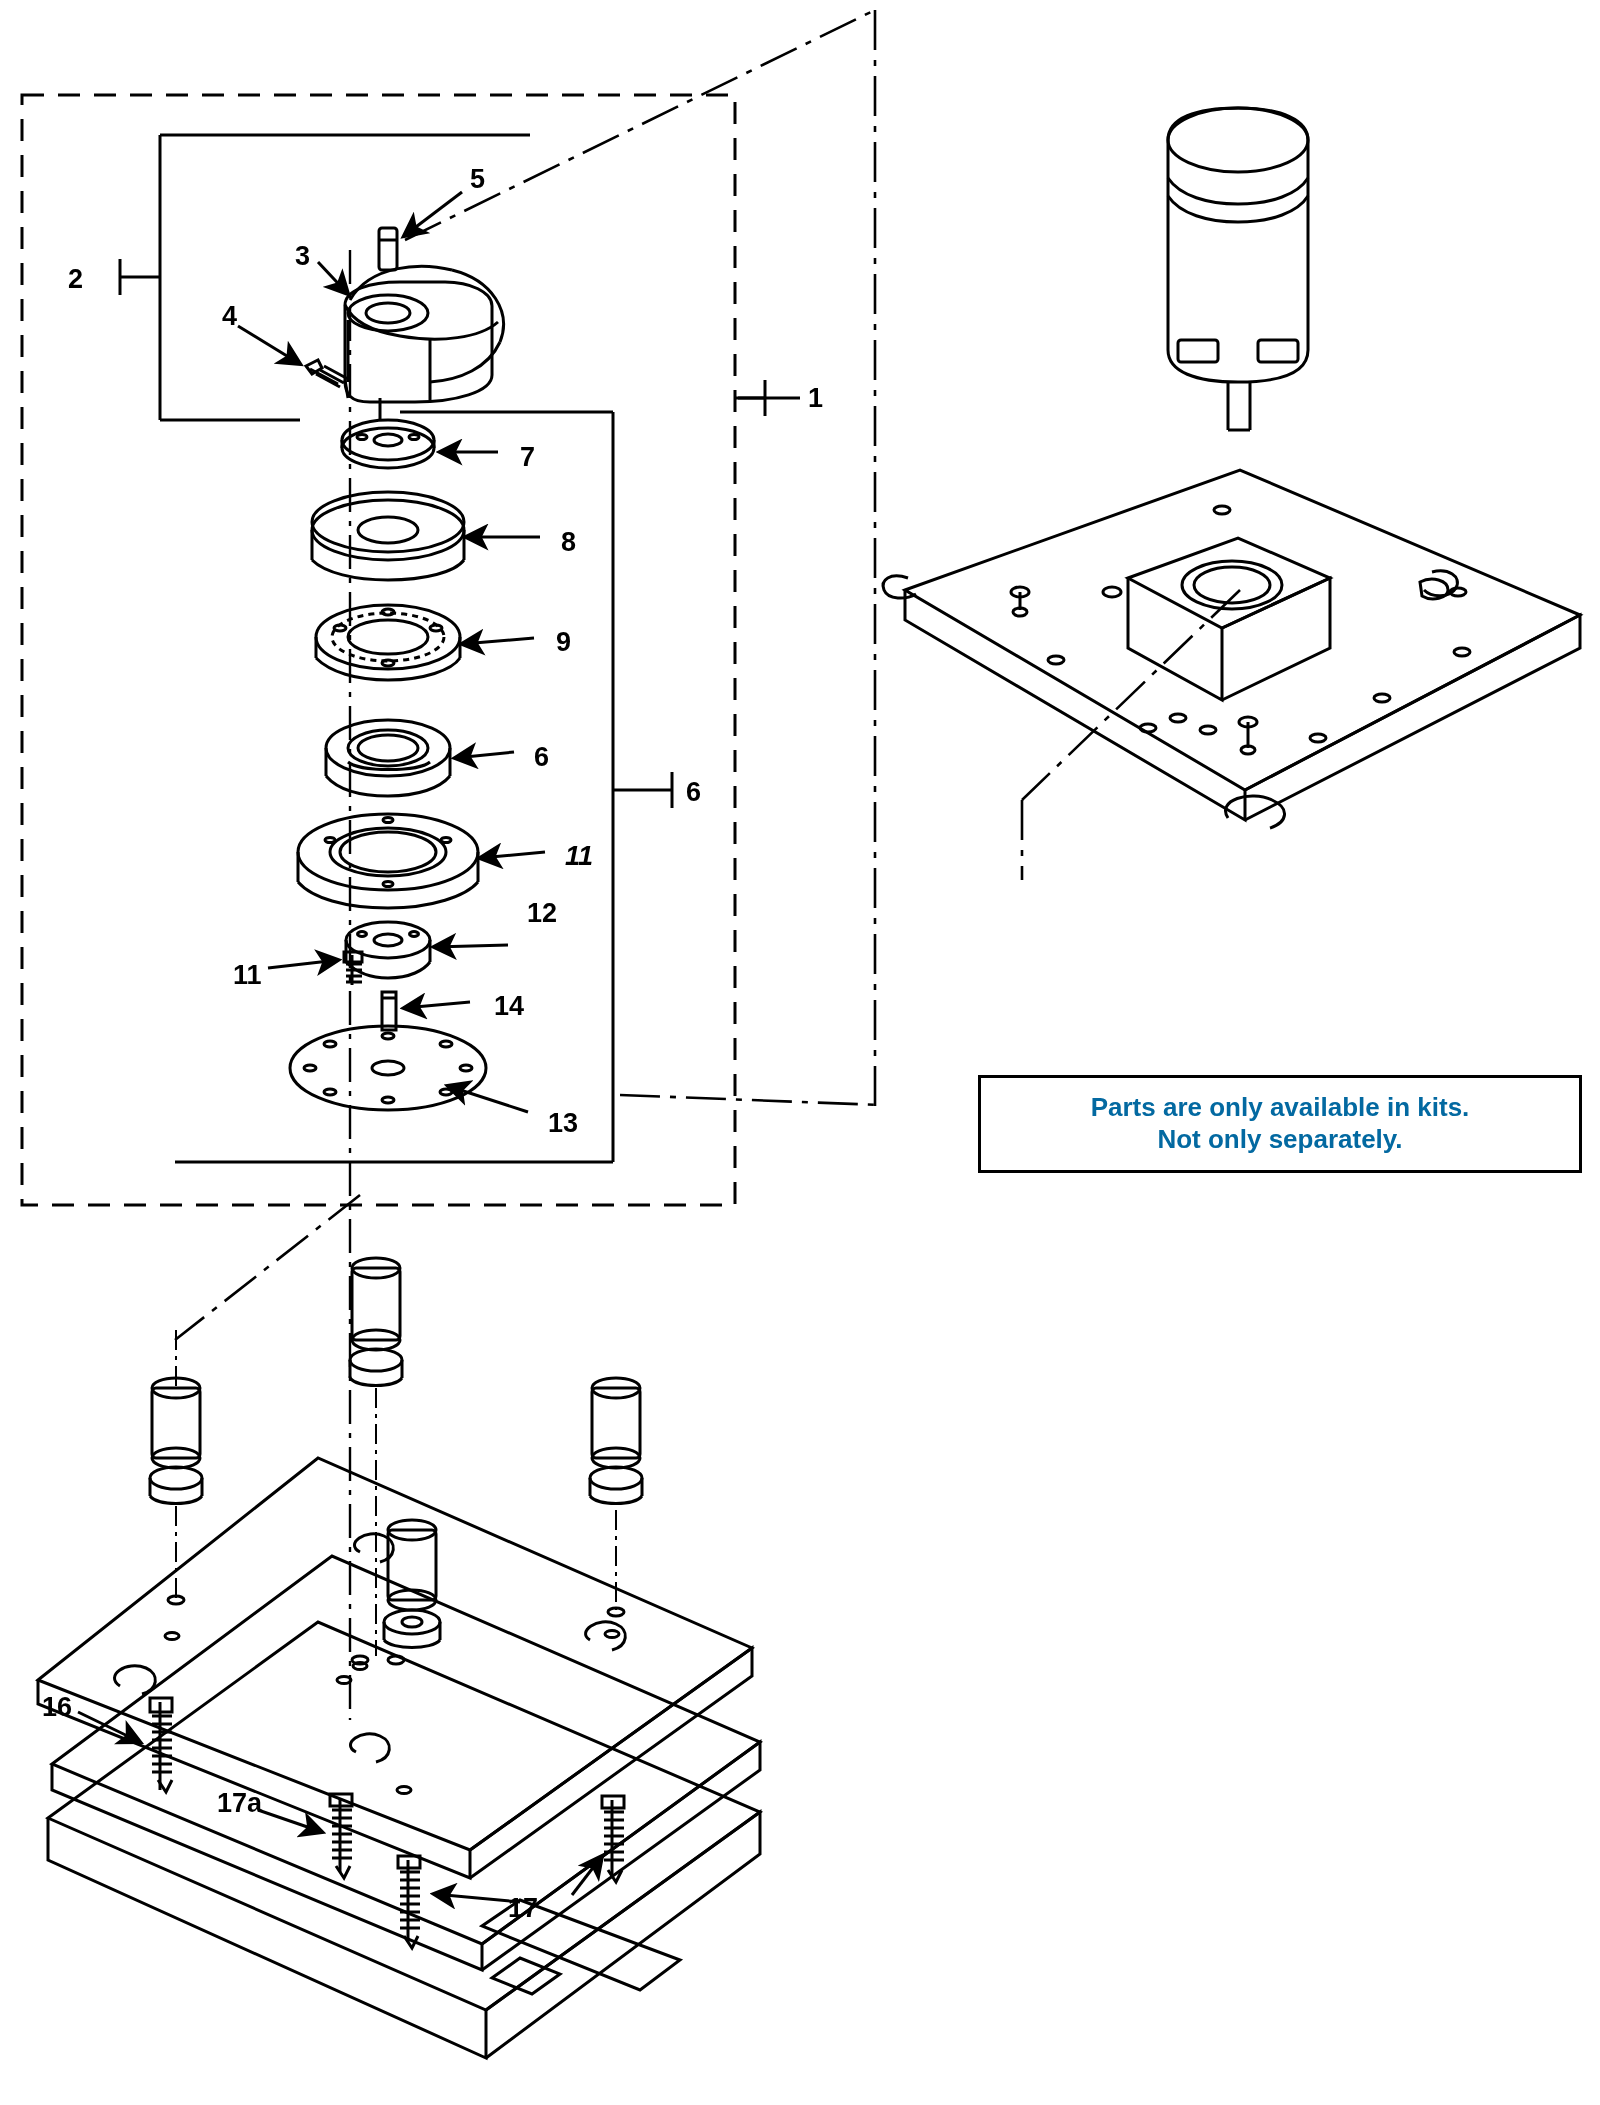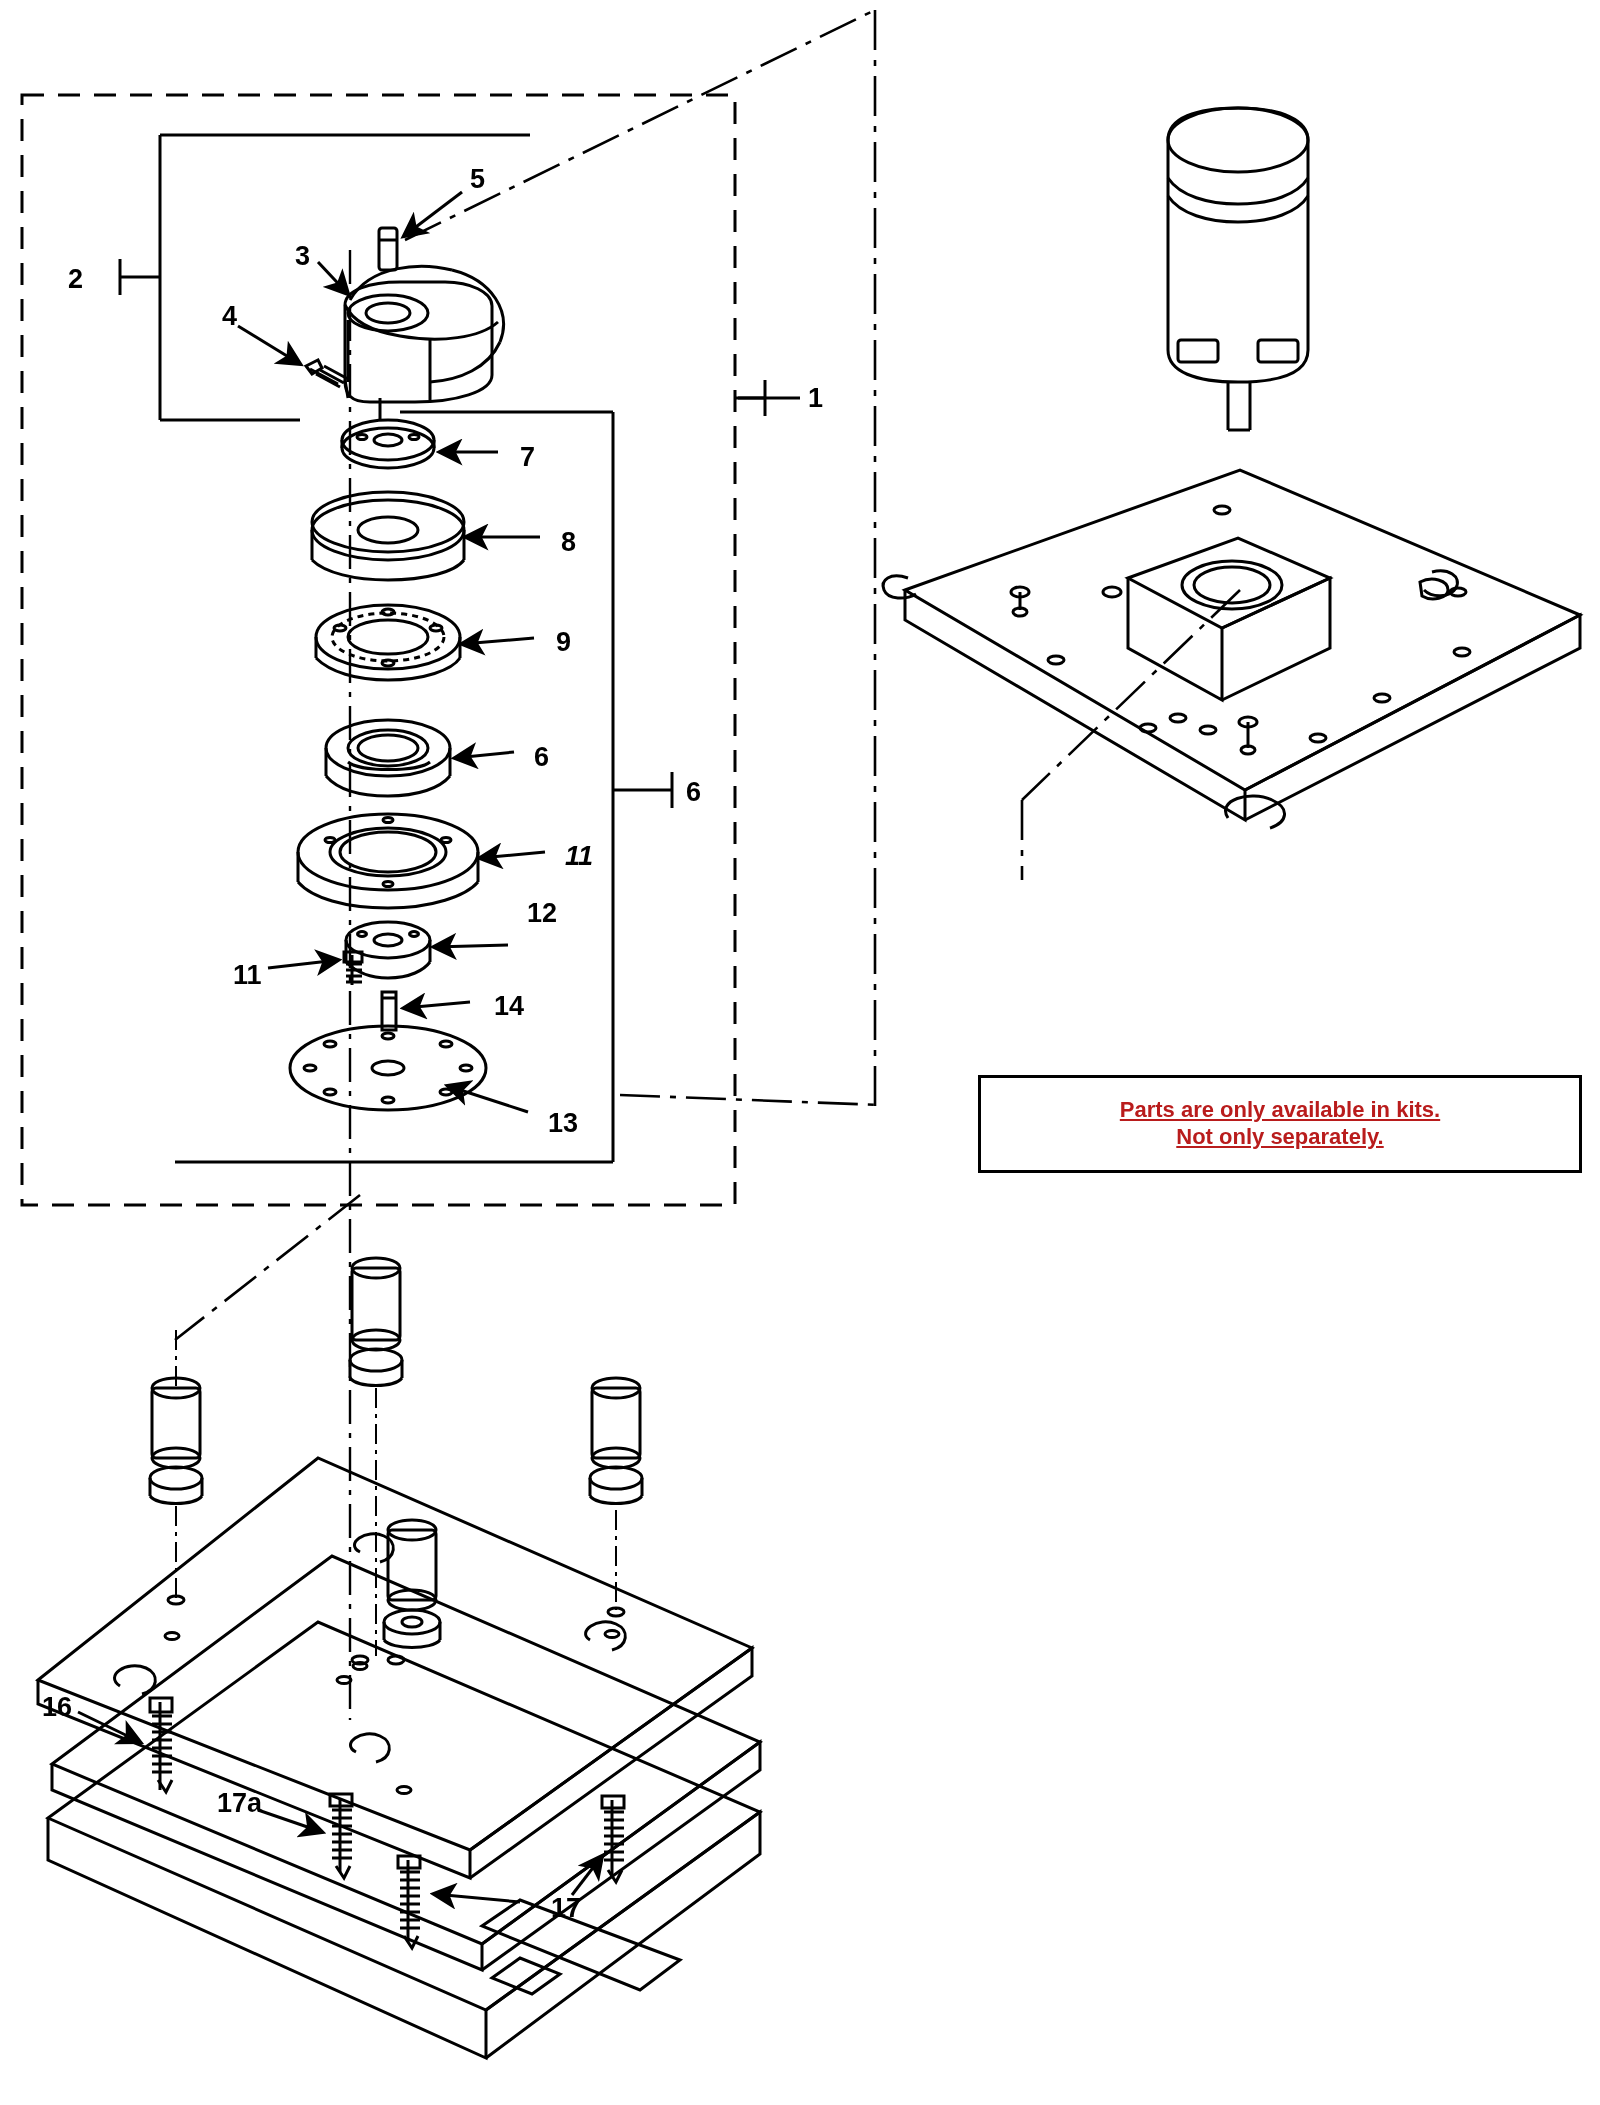--- a/index.html
+++ b/index.html
@@ -42,26 +42,25 @@
     border: 3px solid #000000;
     background: #ffffff;
     display: flex;
     flex-direction: column;
     align-items: center;
     justify-content: center;
     box-sizing: border-box;
   }
   #kit-note div {
     font-family: "Liberation Sans", sans-serif;
-    font-size: 22px;
+    font-size: 26px;
     font-weight: 700;
-    color: #b91c1c;
+    color: #0369a1;
     line-height: 1.22;
     white-space: nowrap;
-    text-decoration: underline;
   }
 </style>
 </head>
 <body>
 
 <div id="page">
 
   <svg id="diagram-svg" viewBox="0 0 1600 2105">
     <defs>
       <marker id="arrow" viewBox="0 0 12 12" refX="10" refY="6" markerWidth="9" markerHeight="9" orient="auto-start-reverse">
@@ -397,20 +396,20 @@
   <div class="callout" style="left:561px;  top:529px;">8</div>
   <div class="callout" style="left:556px;  top:629px;">9</div>
   <div class="callout" style="left:534px;  top:744px;">6</div>
   <div class="callout" style="left:565px;  top:843px;font-style:italic;">11</div>
   <div class="callout" style="left:527px;  top:900px;">12</div>
   <div class="callout" style="left:233px;  top:962px;">11</div>
   <div class="callout" style="left:494px;  top:993px;">14</div>
   <div class="callout" style="left:548px;  top:1110px;">13</div>
   <div class="callout" style="left:42px;   top:1694px;text-align:center;">16</div>
   <div class="callout" style="left:217px;  top:1790px;text-align:center;">17a</div>
-  <div class="callout" style="left:551px;  top:1895px;">17</div>
+  <div class="callout" style="left:508px;  top:1895px;">17</div>
 
   <div id="kit-note">
     <div>Parts are only available in kits.</div>
     <div>Not only separately.</div>
   </div>
 
 </div>
 
 </body></html>

